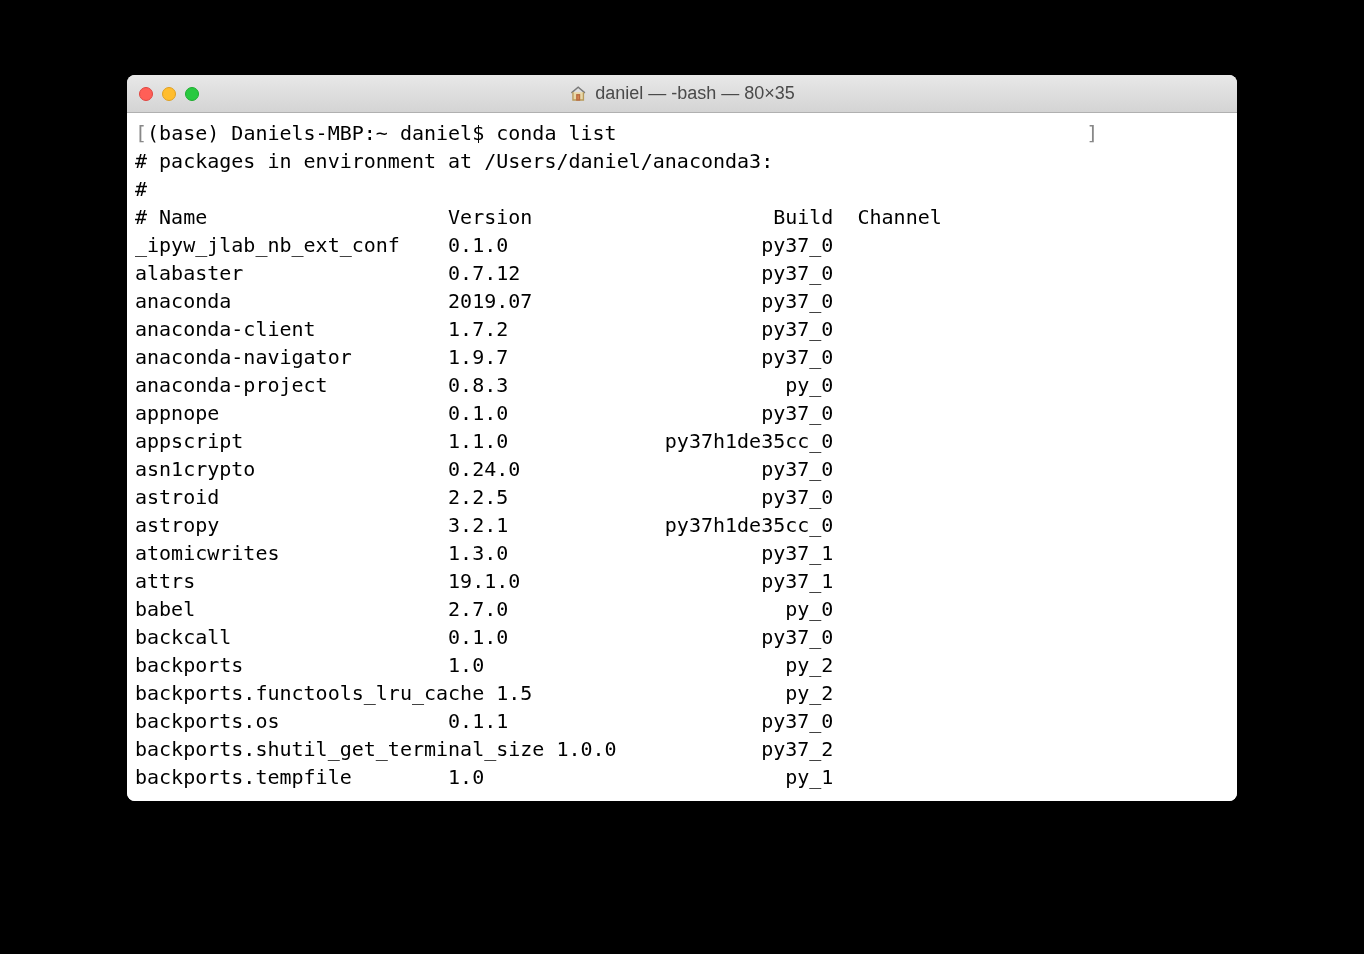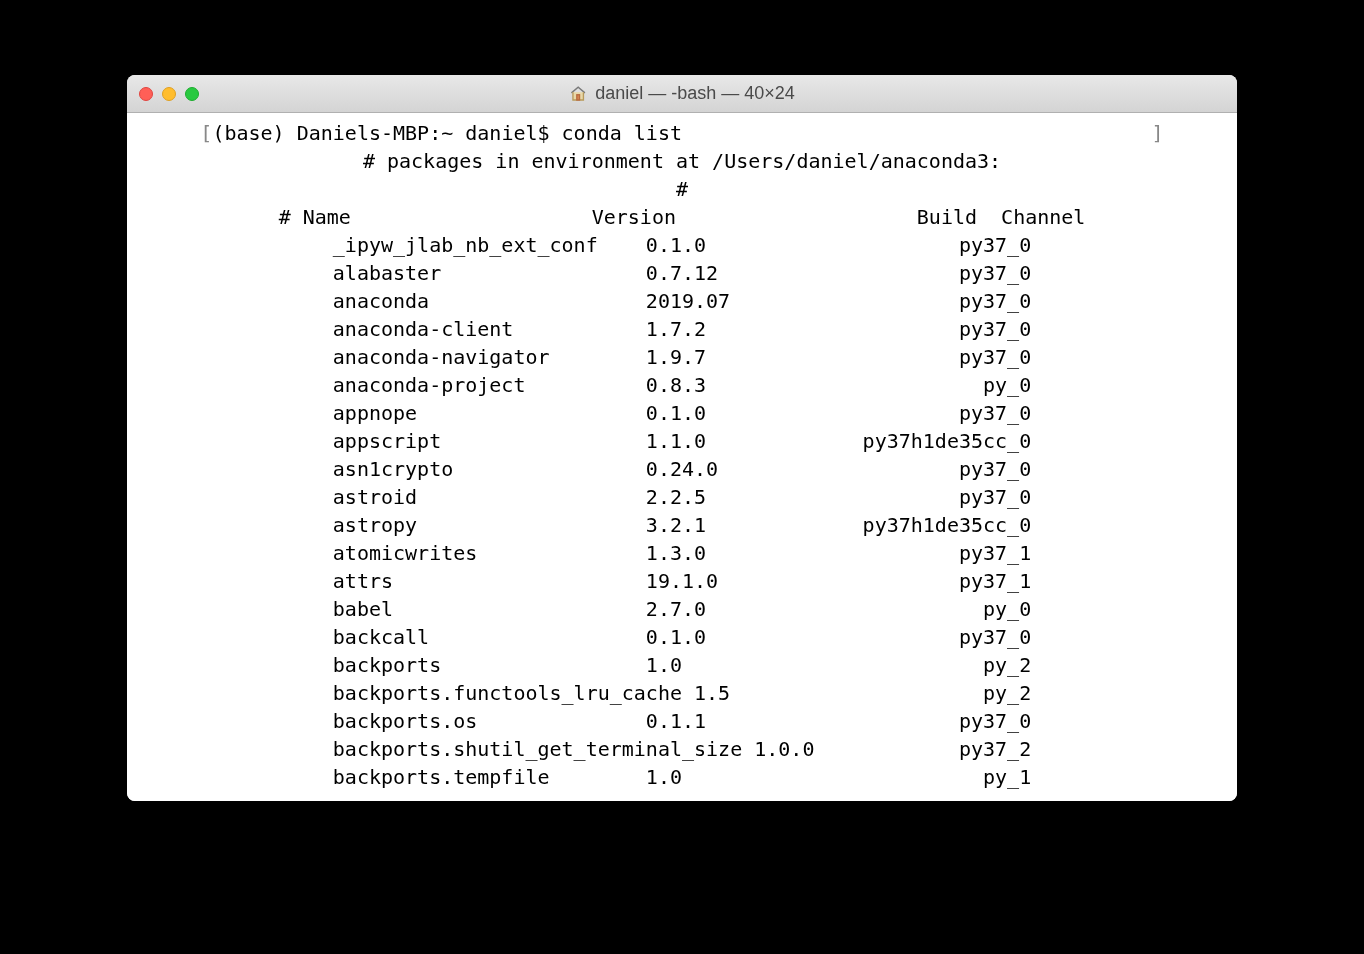--- a/index.html
+++ b/index.html
@@ -61,21 +61,20 @@
       padding: 6px 8px 10px 8px;
       font-family: "SF Mono", "Menlo", "Monaco", monospace;
       font-size: 20px;
       line-height: 1.4;
       color: #000;
       white-space: pre;
       min-height: 680px;
     }
     .terminal-line {
       white-space: pre;
-      text-align: center;
     }
     .bracket { color: #888; }
   </style>
 </head>
 <body>
 
 <div class="window">
   <div class="title-bar">
     <div class="traffic-lights">
       <div class="light red"></div>
@@ -83,17 +82,17 @@
       <div class="light green"></div>
     </div>
     <div class="title">
       <span class="home-icon">
         <svg width="18" height="18" viewBox="0 0 24 24" fill="none" stroke="#7a7a7a" stroke-width="1.8">
           <path d="M3 10.5L12 3l9 7.5"></path>
           <path d="M5 9.5V20h14V9.5" fill="#e8d8a8" stroke="#b89a5a"></path>
           <rect x="10.2" y="13" width="3.6" height="7" fill="#d88850" stroke="#b86a40"></rect>
         </svg>
       </span>
-      <span>daniel — -bash — 40×24</span>
+      <span>daniel — -bash — 80×35</span>
     </div>
   </div>
   <div class="terminal-body" id="terminal-content"><div class="terminal-line"><span class="bracket">[</span>(base) Daniels-MBP:~ daniel$ conda list                                       <span class="bracket">]</span></div><div class="terminal-line"># packages in environment at /Users/daniel/anaconda3:</div><div class="terminal-line">#</div><div class="terminal-line"># Name                    Version                    Build  Channel</div><div class="terminal-line">_ipyw_jlab_nb_ext_conf    0.1.0                     py37_0</div><div class="terminal-line">alabaster                 0.7.12                    py37_0</div><div class="terminal-line">anaconda                  2019.07                   py37_0</div><div class="terminal-line">anaconda-client           1.7.2                     py37_0</div><div class="terminal-line">anaconda-navigator        1.9.7                     py37_0</div><div class="terminal-line">anaconda-project          0.8.3                       py_0</div><div class="terminal-line">appnope                   0.1.0                     py37_0</div><div class="terminal-line">appscript                 1.1.0             py37h1de35cc_0</div><div class="terminal-line">asn1crypto                0.24.0                    py37_0</div><div class="terminal-line">astroid                   2.2.5                     py37_0</div><div class="terminal-line">astropy                   3.2.1             py37h1de35cc_0</div><div class="terminal-line">atomicwrites              1.3.0                     py37_1</div><div class="terminal-line">attrs                     19.1.0                    py37_1</div><div class="terminal-line">babel                     2.7.0                       py_0</div><div class="terminal-line">backcall                  0.1.0                     py37_0</div><div class="terminal-line">backports                 1.0                         py_2</div><div class="terminal-line">backports.functools_lru_cache 1.5                     py_2</div><div class="terminal-line">backports.os              0.1.1                     py37_0</div><div class="terminal-line">backports.shutil_get_terminal_size 1.0.0            py37_2</div><div class="terminal-line">backports.tempfile        1.0                         py_1</div></div>
 </div>
 
 </body></html>

